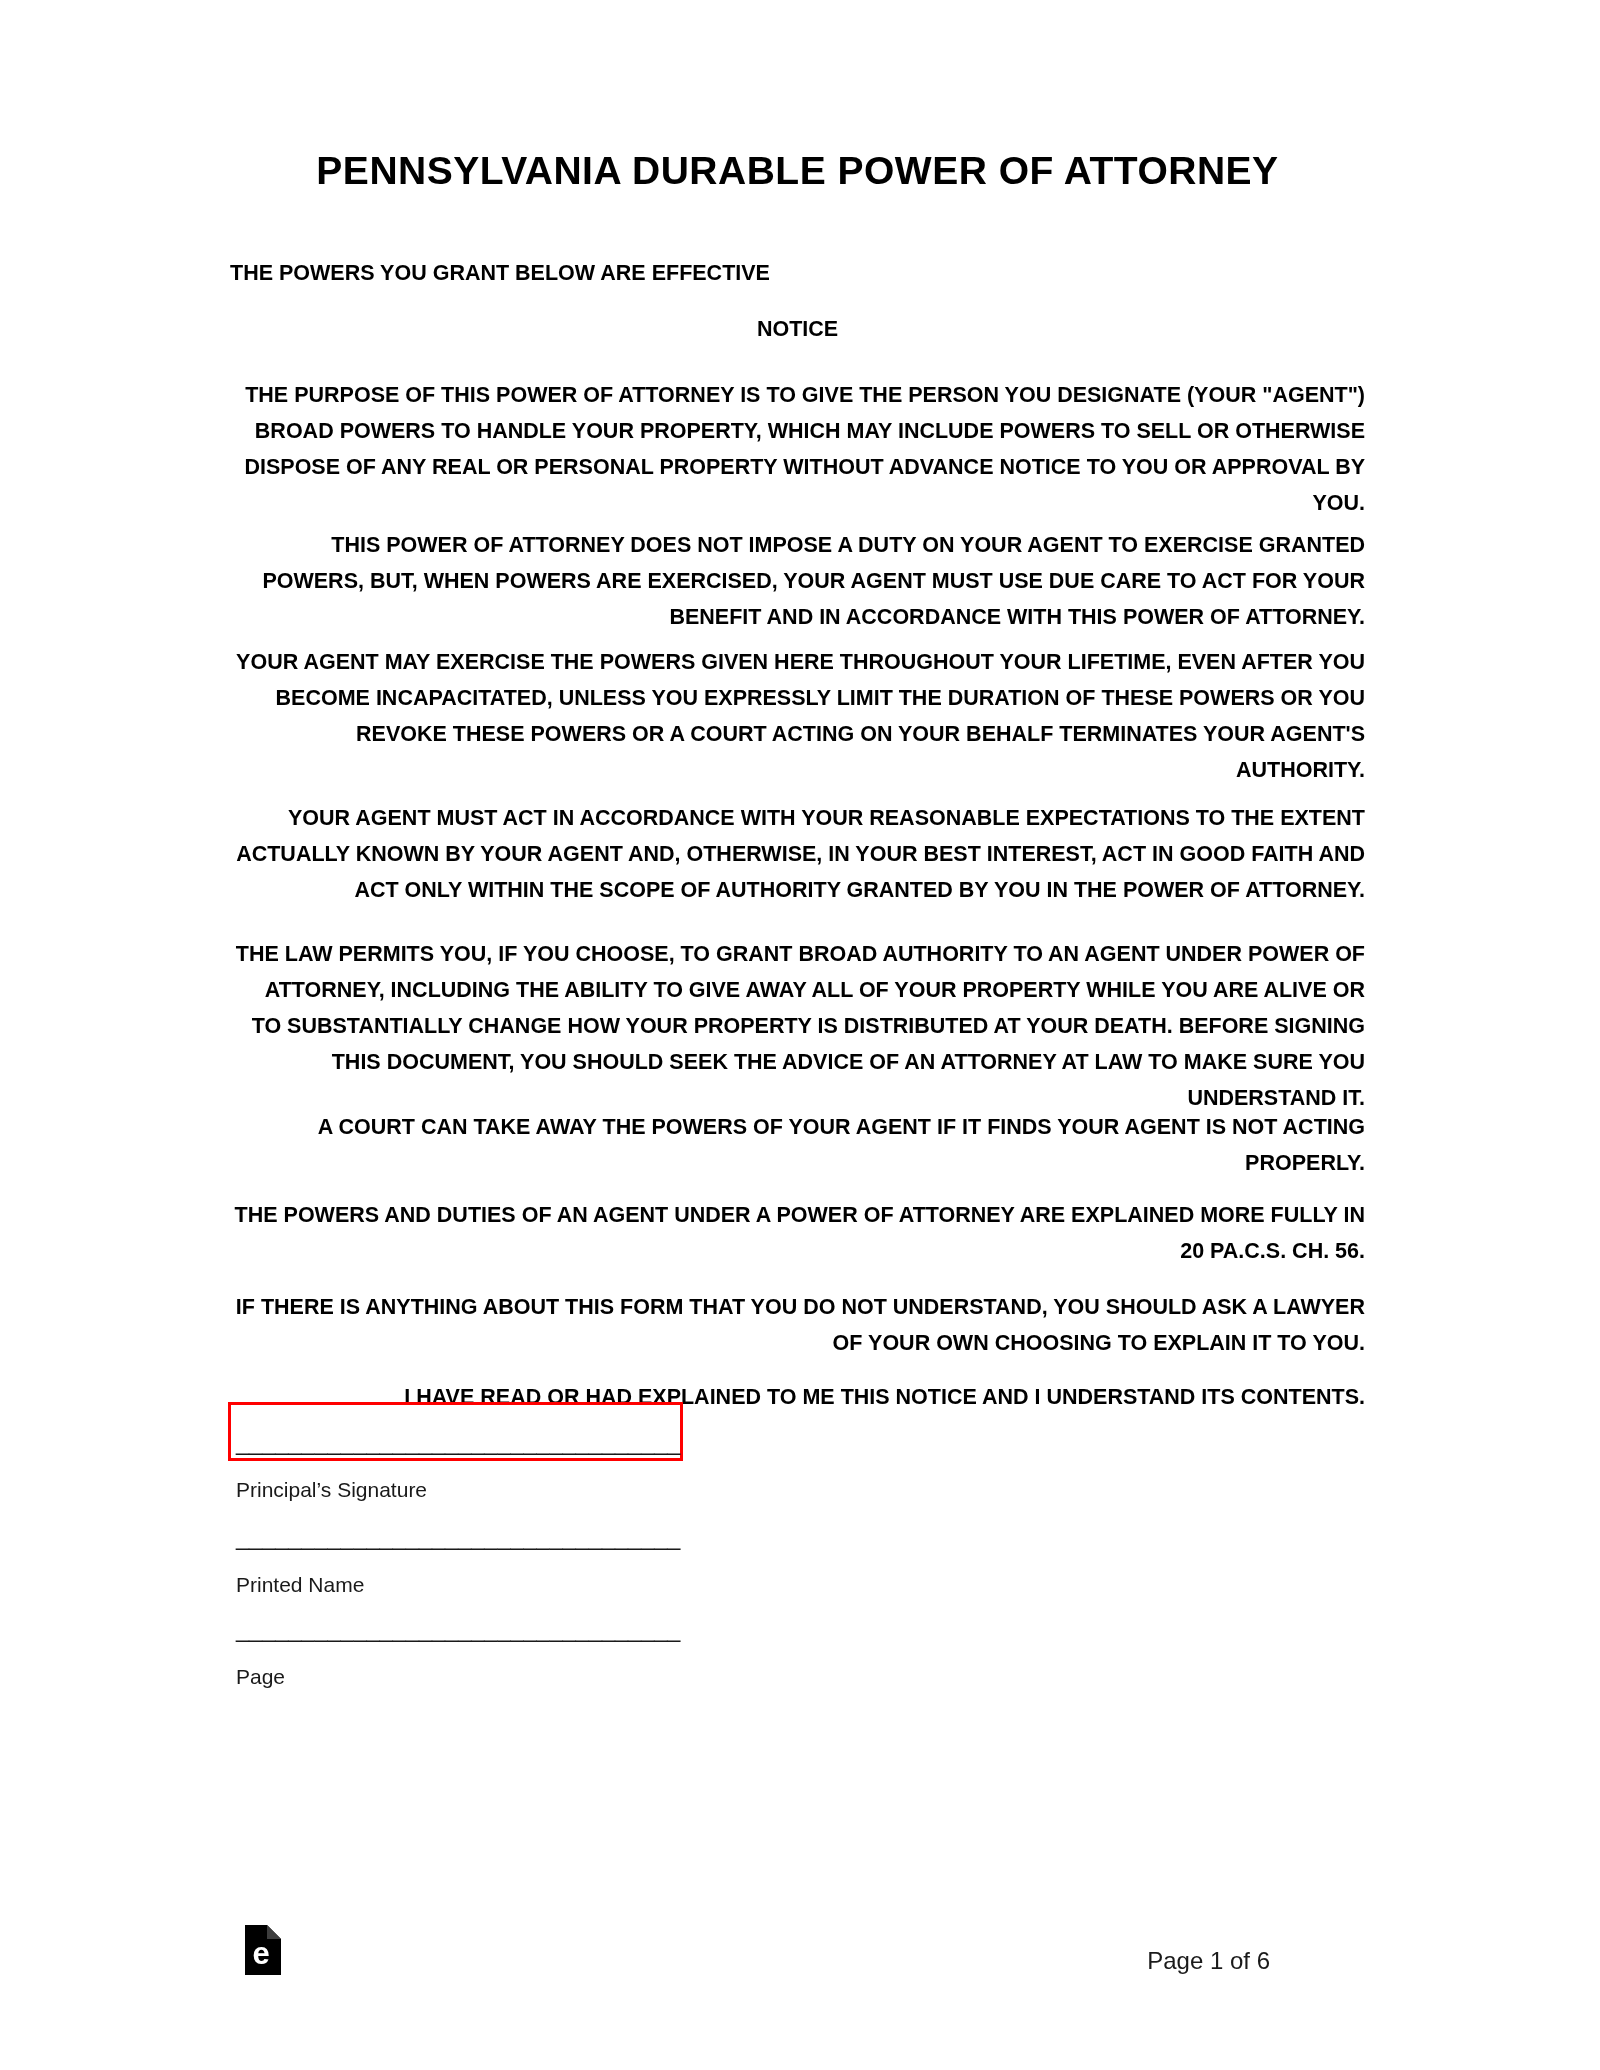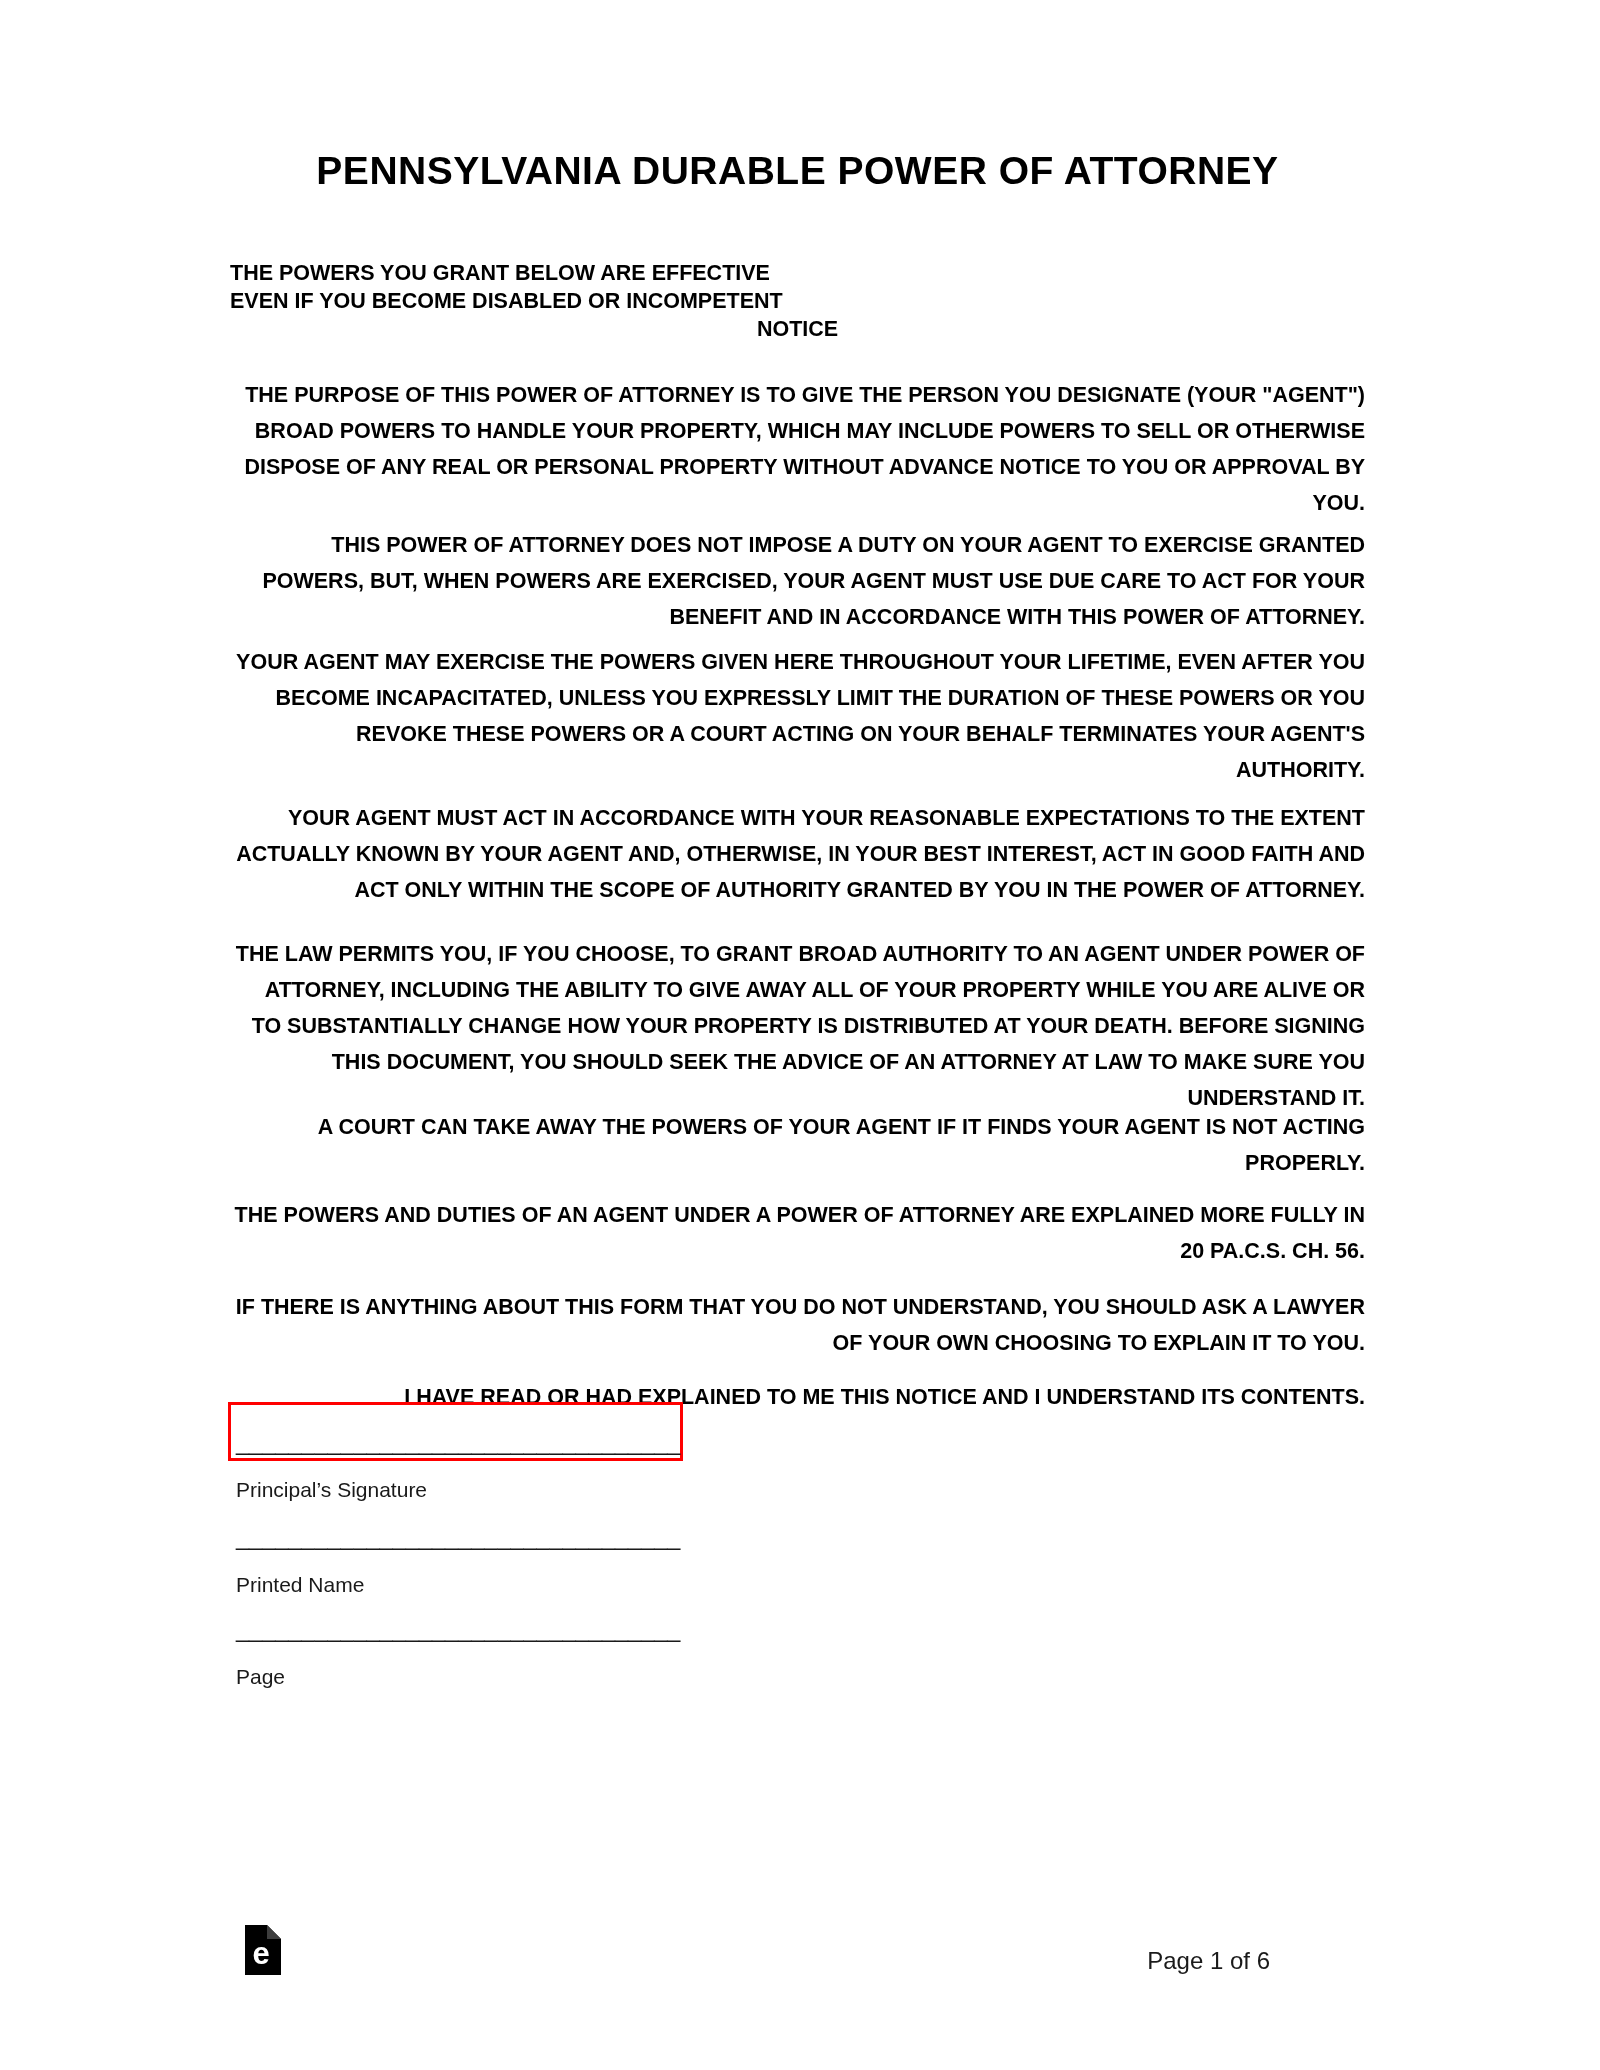--- a/index.html
+++ b/index.html
@@ -117,21 +117,20 @@
 </style>
 </head>
 <body>
 
 <div class="page">
   <div class="content">
     <div class="doc-title">PENNSYLVANIA DURABLE POWER OF ATTORNEY</div>
 
     <div class="doc-subtitle">
       <div>THE POWERS YOU GRANT BELOW ARE EFFECTIVE</div>
-      <div>EVEN IF YOU BECOME DISABLED OR INCOMPETENT</div>
     </div>
 
     <div class="notice-heading">NOTICE</div>
 
     <p class="para p1">THE PURPOSE OF THIS POWER OF ATTORNEY IS TO GIVE THE PERSON YOU DESIGNATE (YOUR "AGENT") BROAD POWERS TO HANDLE YOUR PROPERTY, WHICH MAY INCLUDE POWERS TO SELL OR OTHERWISE DISPOSE OF ANY REAL OR PERSONAL PROPERTY WITHOUT ADVANCE NOTICE TO YOU OR APPROVAL BY YOU.</p>
     <p class="para p2">THIS POWER OF ATTORNEY DOES NOT IMPOSE A DUTY ON YOUR AGENT TO EXERCISE GRANTED POWERS, BUT, WHEN POWERS ARE EXERCISED, YOUR AGENT MUST USE DUE CARE TO ACT FOR YOUR BENEFIT AND IN ACCORDANCE WITH THIS POWER OF ATTORNEY.</p>
     <p class="para p3">YOUR AGENT MAY EXERCISE THE POWERS GIVEN HERE THROUGHOUT YOUR LIFETIME, EVEN AFTER YOU BECOME INCAPACITATED, UNLESS YOU EXPRESSLY LIMIT THE DURATION OF THESE POWERS OR YOU REVOKE THESE POWERS OR A COURT ACTING ON YOUR BEHALF TERMINATES YOUR AGENT'S AUTHORITY.</p>
     <p class="para p4">YOUR AGENT MUST ACT IN ACCORDANCE WITH YOUR REASONABLE EXPECTATIONS TO THE EXTENT ACTUALLY KNOWN BY YOUR AGENT AND, OTHERWISE, IN YOUR BEST INTEREST, ACT IN GOOD FAITH AND ACT ONLY WITHIN THE SCOPE OF AUTHORITY GRANTED BY YOU IN THE POWER OF ATTORNEY.</p>
     <p class="para p5">THE LAW PERMITS YOU, IF YOU CHOOSE, TO GRANT BROAD AUTHORITY TO AN AGENT UNDER POWER OF ATTORNEY, INCLUDING THE ABILITY TO GIVE AWAY ALL OF YOUR PROPERTY WHILE YOU ARE ALIVE OR TO SUBSTANTIALLY CHANGE HOW YOUR PROPERTY IS DISTRIBUTED AT YOUR DEATH. BEFORE SIGNING THIS DOCUMENT, YOU SHOULD SEEK THE ADVICE OF AN ATTORNEY AT LAW TO MAKE SURE YOU UNDERSTAND IT.</p>
     <p class="para p6">A COURT CAN TAKE AWAY THE POWERS OF YOUR AGENT IF IT FINDS YOUR AGENT IS NOT ACTING PROPERLY.</p>

